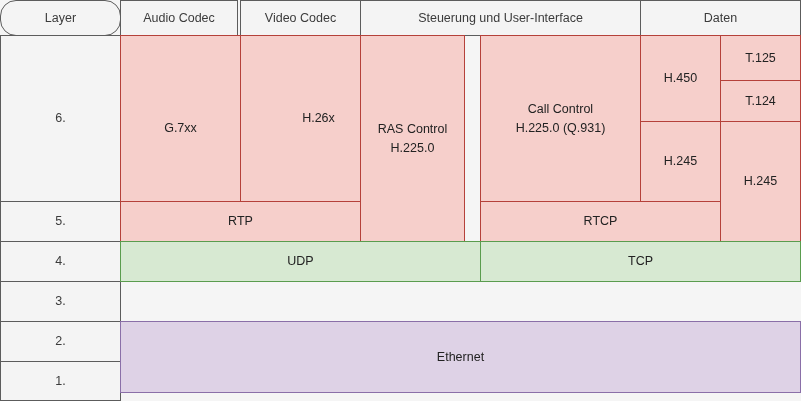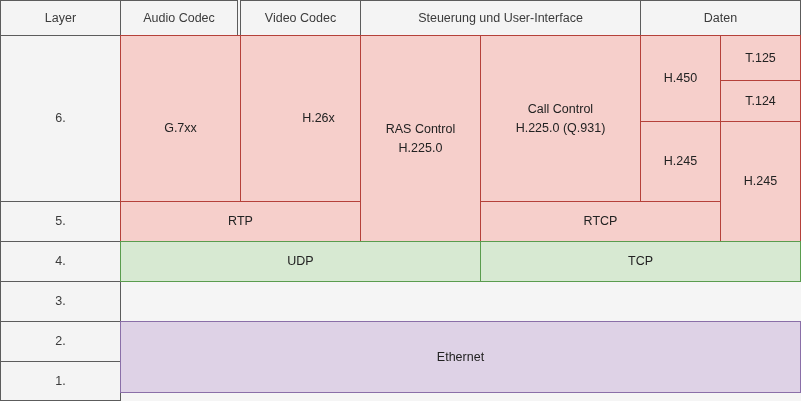--- a/index.html
+++ b/index.html
@@ -63,37 +63,37 @@
   .purple {
     background: #ded2e6;
     border: 1px solid #8a6fa8;
   }
 </style>
 </head>
 <body>
 
 <div id="stack-diagram">
 
-  <div class="cell neutral" style="left:0px;   top:0px;  width:121px; height:36px;">Layer</div>
+  <div class="cell neutral" style="left:0px;   top:0px;  width:121px; height:36px;border-radius:16px;">Layer</div>
   <div class="cell neutral" style="left:120px; top:0px;  width:118px; height:36px;">Audio Codec</div>
   <div class="cell neutral" style="left:360px; top:0px;  width:281px; height:36px;">Steuerung und User-Interface</div>
   <div class="cell neutral" style="left:240px; top:0px;  width:121px; height:36px;">Video Codec</div>
   <div class="cell neutral" style="left:640px; top:0px;  width:161px; height:36px;">Daten</div>
 
   <div class="cell neutral" style="left:0px; top:35px;  width:121px; height:167px;">6.</div>
   <div class="cell neutral" style="left:0px; top:201px; width:121px; height:41px;">5.</div>
   <div class="cell neutral" style="left:0px; top:241px; width:121px; height:41px;">4.</div>
   <div class="cell neutral" style="left:0px; top:281px; width:121px; height:41px;">3.</div>
   <div class="cell neutral" style="left:0px; top:321px; width:121px; height:41px;">2.</div>
   <div class="cell neutral" style="left:0px; top:361px; width:121px; height:40px;">1.</div>
 
   <div class="cell pink" style="left:120px; top:35px; width:121px; height:186px;">G.7xx</div>
   <div class="cell pink" style="left:240px; top:35px; width:121px; height:167px;padding-left:36px;">H.26x</div>
 
-  <div class="cell pink" style="left:360px; top:35px; width:121px; height:207px;text-align:center;">RAS Control
+  <div class="cell pink" style="left:360px; top:35px; width:105px; height:207px;text-align:center;">RAS Control
 H.225.0</div>
 
   <div class="cell pink" style="left:480px; top:35px; width:161px; height:167px;">Call Control
 H.225.0 (Q.931)</div>
 
   <div class="cell pink" style="left:640px; top:35px; width:81px; height:87px;">H.450</div>
   <div class="cell pink" style="left:640px; top:121px; width:81px; height:81px;">H.245</div>
 
   <div class="cell pink" style="left:720px; top:35px; width:81px; height:46px;">T.125</div>
   <div class="cell pink" style="left:720px; top:80px; width:81px; height:42px;">T.124</div>

